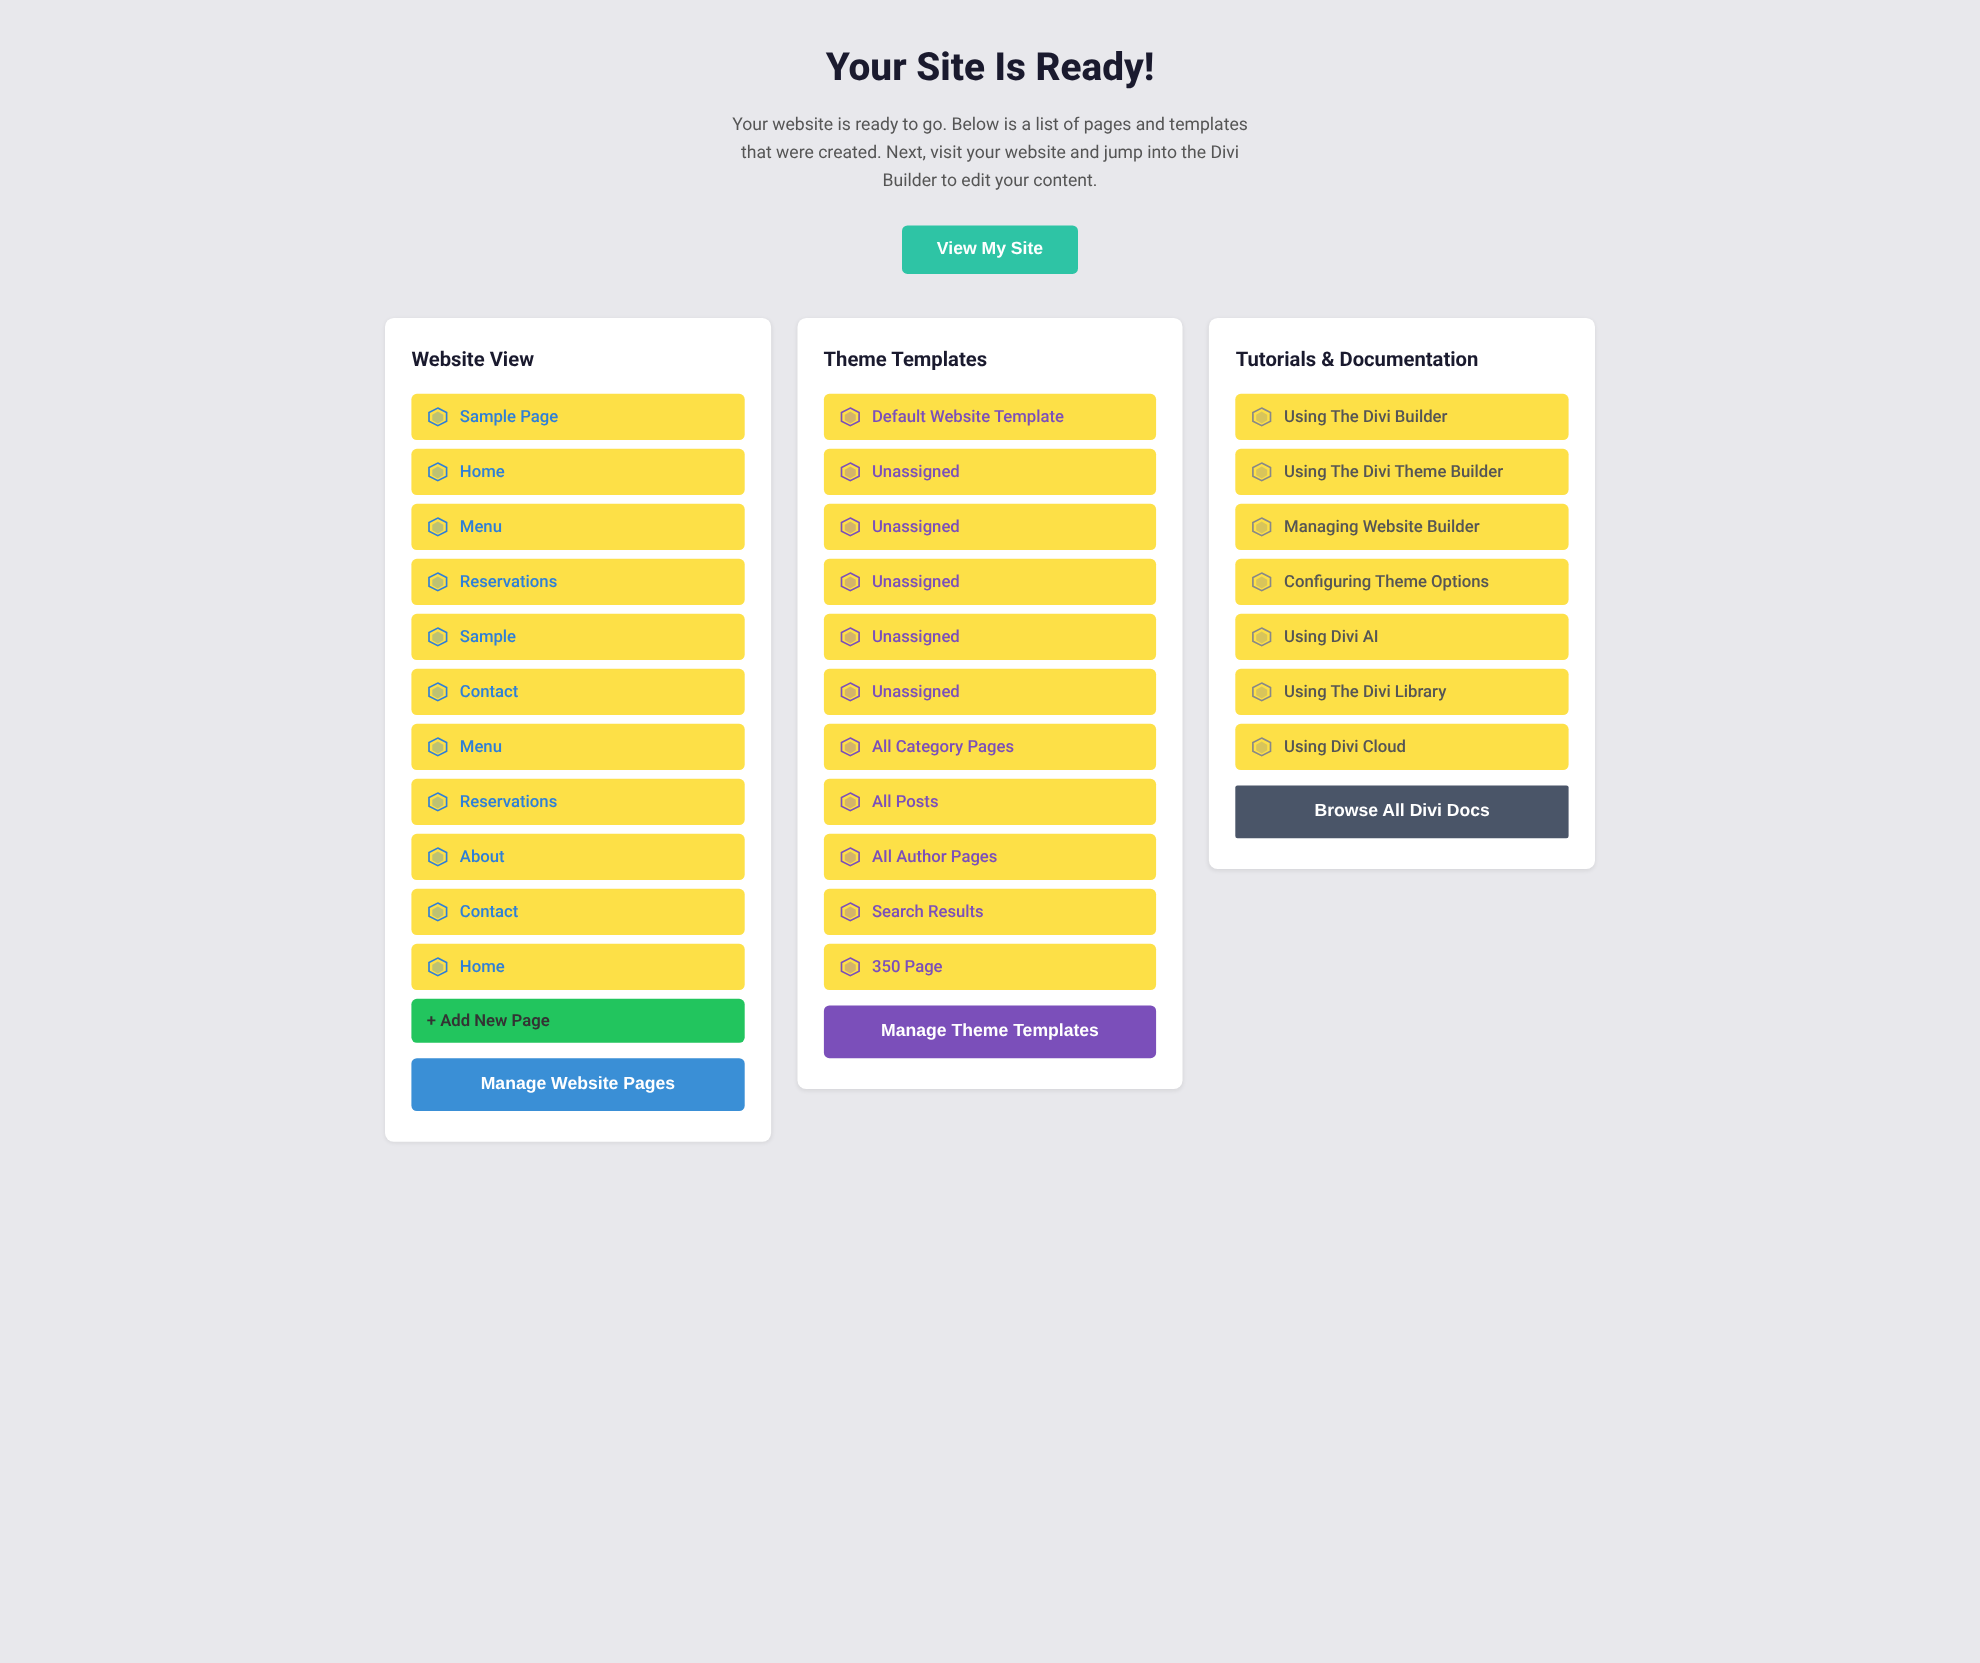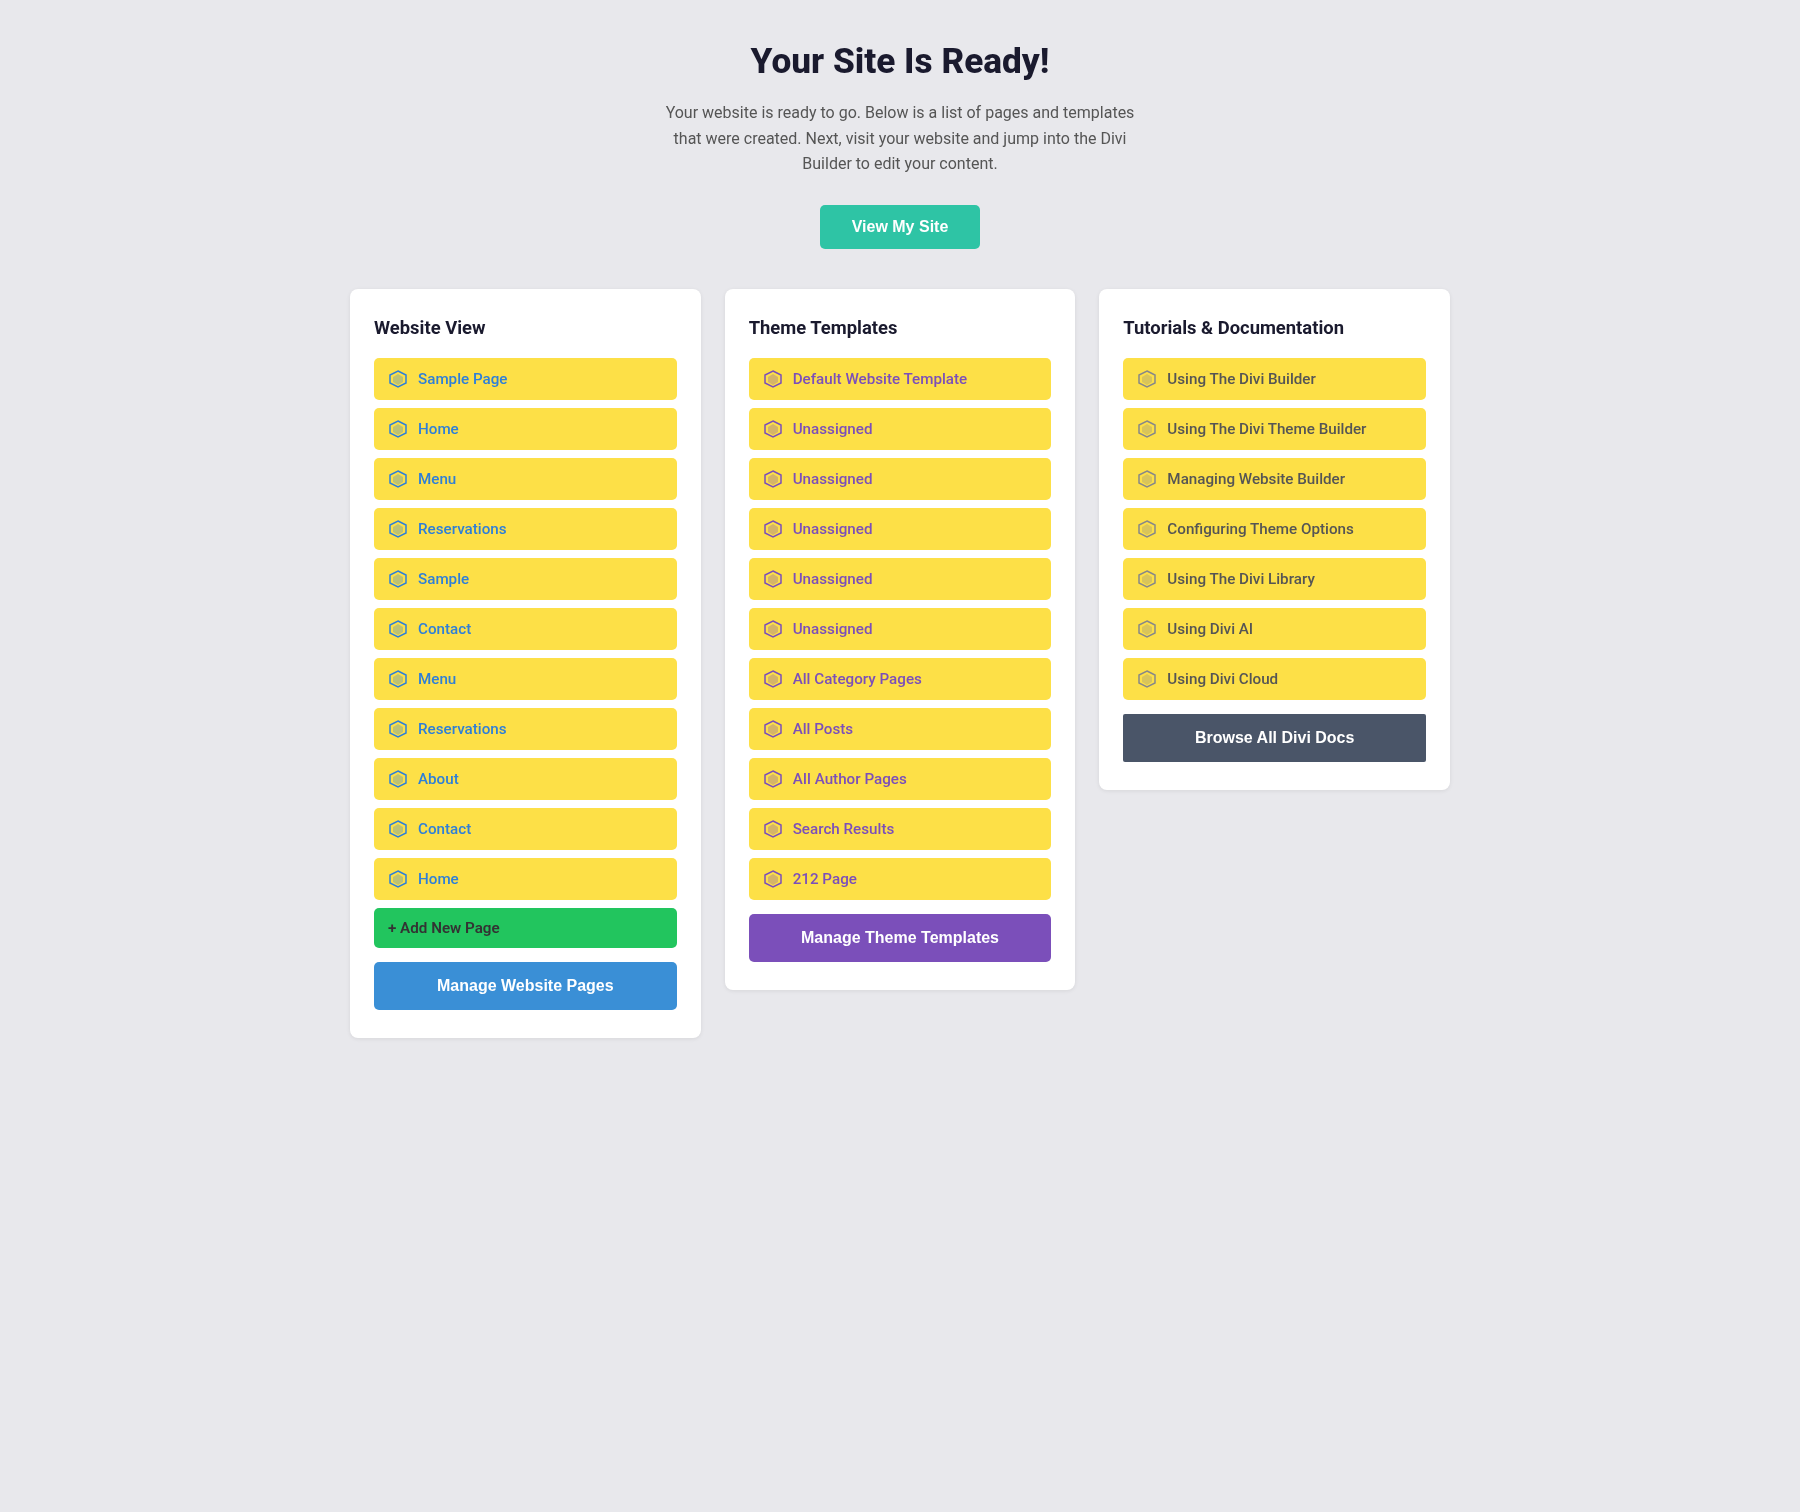--- a/index.html
+++ b/index.html
@@ -327,21 +327,21 @@
           <polygon points="10,2 18,6 18,14 10,18 2,14 2,6" stroke="#7b4fba" stroke-width="1.5" fill="none"></polygon>
           <polygon points="10,5 15,8 15,13 10,16 5,13 5,8" fill="#7b4fba" opacity="0.3"></polygon>
         </svg>
         <span class="list-item-text purple">Search Results</span>
       </div>
       <div class="list-item">
         <svg class="icon-divi-purple" viewBox="0 0 20 20" fill="none">
           <polygon points="10,2 18,6 18,14 10,18 2,14 2,6" stroke="#7b4fba" stroke-width="1.5" fill="none"></polygon>
           <polygon points="10,5 15,8 15,13 10,16 5,13 5,8" fill="#7b4fba" opacity="0.3"></polygon>
         </svg>
-        <span class="list-item-text purple">212 Page</span>
+        <span class="list-item-text purple">350 Page</span>
       </div>
 
       <button class="manage-btn-purple">Manage Theme Templates</button>
     </div>
 
     <div class="card">
       <div class="card-title">Tutorials &amp; Documentation</div>
 
       <div class="list-item">
         <svg class="icon-divi-gray" viewBox="0 0 20 20" fill="none">
@@ -369,28 +369,28 @@
           <polygon points="10,2 18,6 18,14 10,18 2,14 2,6" stroke="#888" stroke-width="1.5" fill="none"></polygon>
           <polygon points="10,5 15,8 15,13 10,16 5,13 5,8" fill="#888" opacity="0.3"></polygon>
         </svg>
         <span class="list-item-text gray">Configuring Theme Options</span>
       </div>
       <div class="list-item">
         <svg class="icon-divi-gray" viewBox="0 0 20 20" fill="none">
           <polygon points="10,2 18,6 18,14 10,18 2,14 2,6" stroke="#888" stroke-width="1.5" fill="none"></polygon>
           <polygon points="10,5 15,8 15,13 10,16 5,13 5,8" fill="#888" opacity="0.3"></polygon>
         </svg>
+        <span class="list-item-text gray">Using Divi AI</span>
+      </div>
+      <div class="list-item">
+        <svg class="icon-divi-gray" viewBox="0 0 20 20" fill="none">
+          <polygon points="10,2 18,6 18,14 10,18 2,14 2,6" stroke="#888" stroke-width="1.5" fill="none"></polygon>
+          <polygon points="10,5 15,8 15,13 10,16 5,13 5,8" fill="#888" opacity="0.3"></polygon>
+        </svg>
         <span class="list-item-text gray">Using The Divi Library</span>
-      </div>
-      <div class="list-item">
-        <svg class="icon-divi-gray" viewBox="0 0 20 20" fill="none">
-          <polygon points="10,2 18,6 18,14 10,18 2,14 2,6" stroke="#888" stroke-width="1.5" fill="none"></polygon>
-          <polygon points="10,5 15,8 15,13 10,16 5,13 5,8" fill="#888" opacity="0.3"></polygon>
-        </svg>
-        <span class="list-item-text gray">Using Divi AI</span>
       </div>
       <div class="list-item">
         <svg class="icon-divi-gray" viewBox="0 0 20 20" fill="none">
           <polygon points="10,2 18,6 18,14 10,18 2,14 2,6" stroke="#888" stroke-width="1.5" fill="none"></polygon>
           <polygon points="10,5 15,8 15,13 10,16 5,13 5,8" fill="#888" opacity="0.3"></polygon>
         </svg>
         <span class="list-item-text gray">Using Divi Cloud</span>
       </div>
 
       <button class="manage-btn-dark">Browse All Divi Docs</button>

